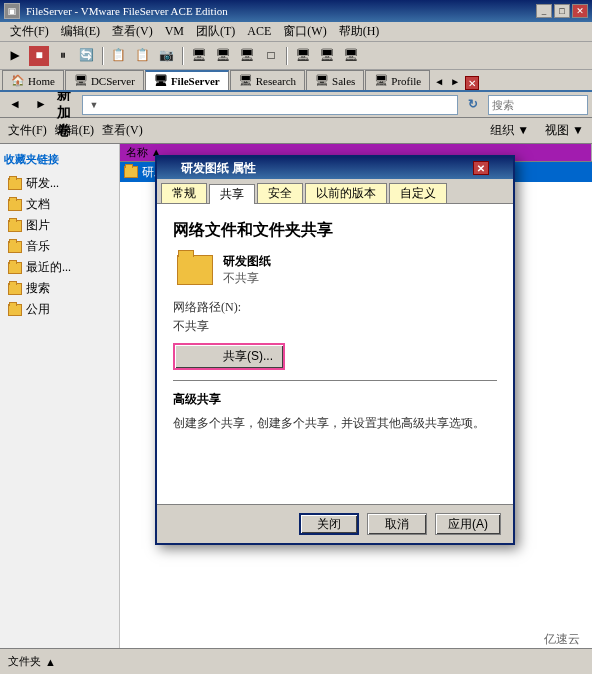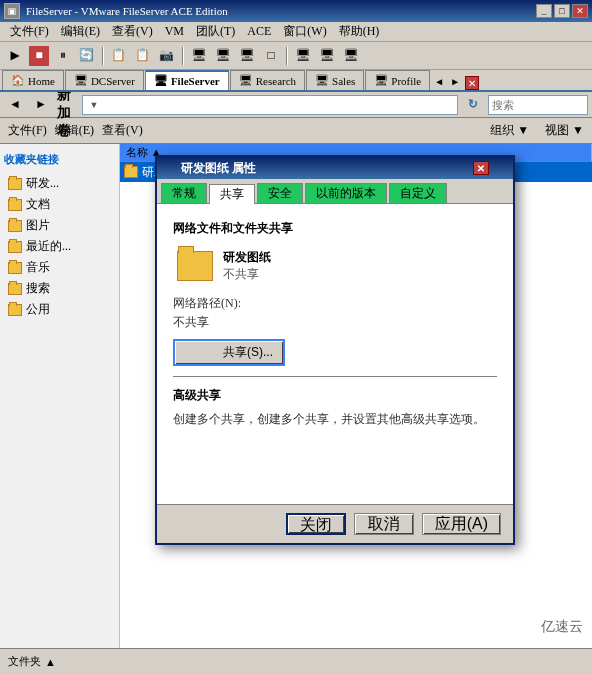--- a/index.html
+++ b/index.html
@@ -262,21 +262,21 @@
     }
 
     
     .file-list {
       flex: 1;
       background: white;
       overflow: auto;
     }
     .file-list-header {
       display: flex;
-      background: #3b82f6;
+      background: #a21caf;
       border-bottom: 1px solid #808080;
       height: 18px;
     }
     .file-list-col {
       padding: 1px 6px;
       font-size: 11px;
       border-right: 1px solid #aaa;
       display: flex;
       align-items: center;
       cursor: pointer;
@@ -346,40 +346,40 @@
       padding: 4px 4px 0 4px;
       background: #d4d0c8;
       border-bottom: 1px solid #808080;
     }
     .dialog-tab {
       padding: 2px 10px;
       font-size: 12px;
       cursor: pointer;
       border: 1px solid #808080;
       border-bottom: none;
-      background: #22c55e;
+      background: #fef9c3;
       margin-right: 2px;
       height: 20px;
       display: flex; align-items: center;
     }
     .dialog-tab.active {
       background: #ffffff;
       font-weight: normal;
       z-index: 2;
       position: relative;
       bottom: -1px;
     }
     .dialog-content {
       background: white;
       margin: 0;
       padding: 16px;
       min-height: 300px;
     }
     .section-title {
-      font-size: 12px;
+      font-size: 16px;
       font-weight: bold;
       margin-bottom: 8px;
     }
     .share-icon-row {
       display: flex;
       align-items: center;
       gap: 10px;
       margin-bottom: 6px;
       padding: 4px;
     }
@@ -419,21 +419,21 @@
       padding: 3px 10px;
       background: #d4d0c8;
       border: 2px solid #808080;
       border-style: outset;
       font-size: 12px;
       cursor: pointer;
       border: 1px solid #808080;
       box-shadow: 1px 1px 0 #fff inset, -1px -1px 0 #404040 inset;
     }
     .share-btn.highlighted {
-      border: 2px solid #3b82f6;
+      border: 2px solid #ec4899;
       padding-left: 48px;
     }
     .divider-line {
       border-top: 1px solid #808080;
       margin: 10px 0;
     }
     .advanced-section-title {
       font-size: 12px;
       font-weight: bold;
       margin-bottom: 6px;
@@ -469,39 +469,39 @@
       gap: 8px;
       border-top: 1px solid #808080;
     }
     .footer-btn {
       min-width: 60px;
       height: 22px;
       padding: 0 12px;
       background: #d4d0c8;
       border: 1px solid #808080;
       box-shadow: 1px 1px 0 #fff inset, -1px -1px 0 #404040 inset;
-      font-size: 16px;
+      font-size: 12px;
       cursor: pointer;
     }
     .footer-btn.default {
       border: 2px solid #0a246a;
     }
 
     
     .watermark {
       position: absolute;
       bottom: 26px;
       right: 0;
       width: 60px;
       height: 30px;
       background: rgba(255,255,255,0.8);
       display: flex;
-      align-items: flex-start;
+      align-items: flex-end;
       justify-content: center;
-      font-size: 14px;
+      font-size: 12px;
       color: #666;
     }
   </style>
 </head>
 <body>
 
 <div class="title-bar">
   <div class="title-bar-icon">▣</div>
   <span class="title-bar-text">FileServer - VMware FileServer ACE Edition</span>
   <div class="title-buttons">
@@ -606,25 +606,25 @@
     <div class="sidebar-item">
       <span class="folder-icon"></span>
       <span>文档</span>
     </div>
     <div class="sidebar-item">
       <span class="folder-icon"></span>
       <span>图片</span>
     </div>
     <div class="sidebar-item">
       <span class="folder-icon"></span>
-      <span>最近的...</span>
+      <span>音乐</span>
     </div>
     <div class="sidebar-item">
       <span class="folder-icon"></span>
-      <span>音乐</span>
+      <span>最近的...</span>
     </div>
     <div class="sidebar-item">
       <span class="folder-icon"></span>
       <span>搜索</span>
     </div>
     <div class="sidebar-item">
       <span class="folder-icon"></span>
       <span>公用</span>
     </div>
   </div>

